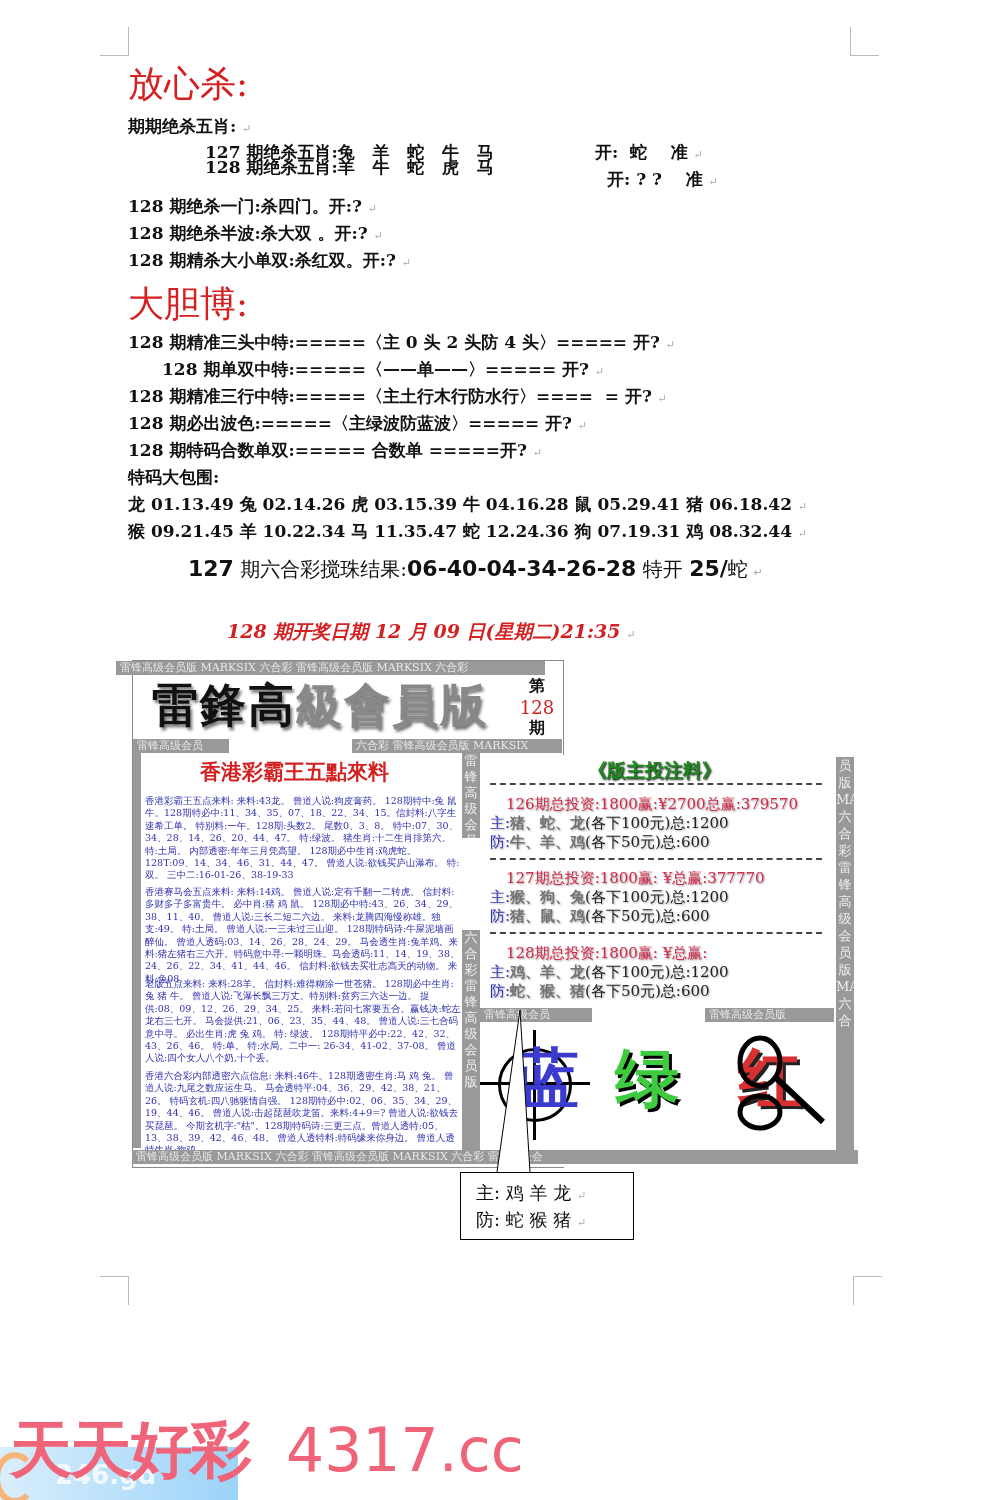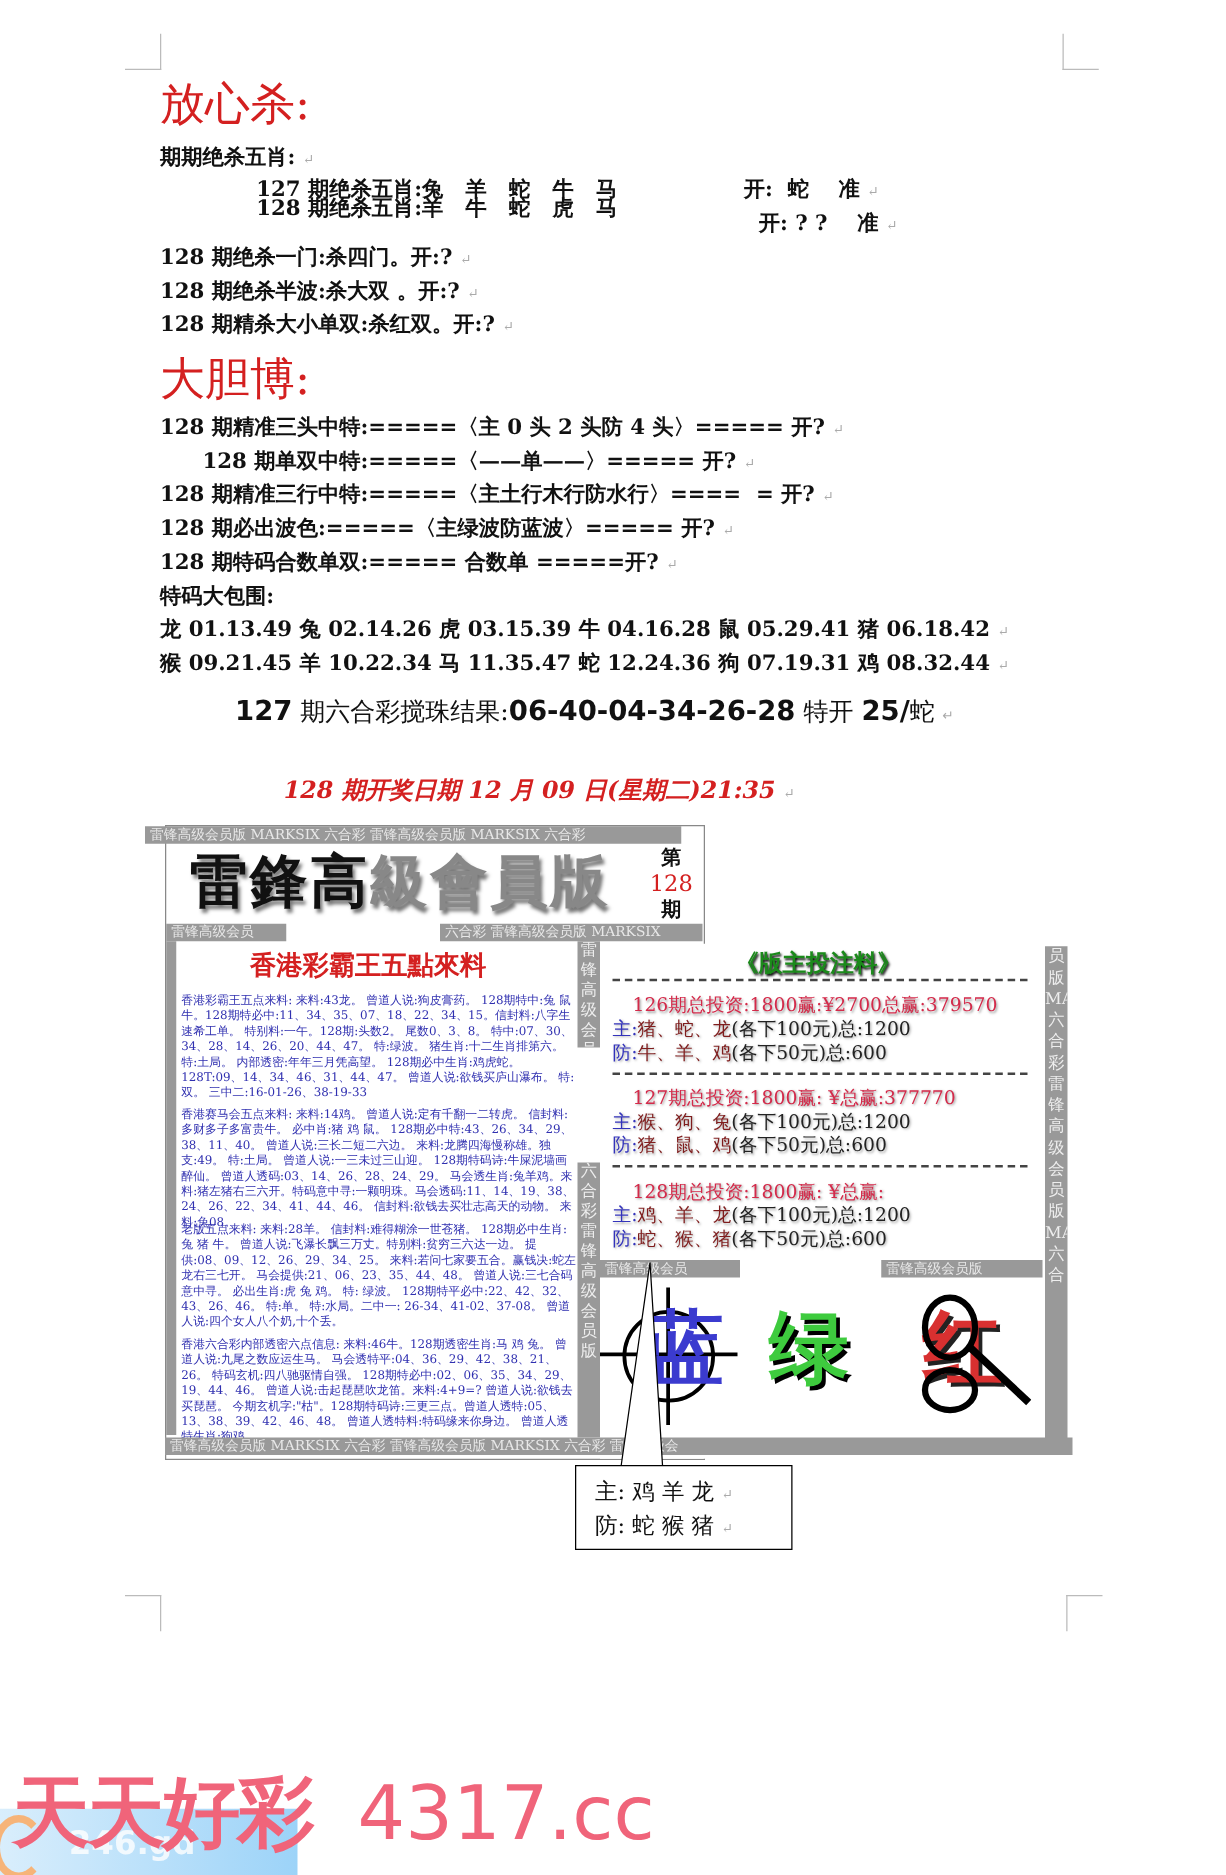--- a/index.html
+++ b/index.html
@@ -34,21 +34,21 @@
   .issue-box .n { color:#d42020; font-size:18px; font-weight:normal; }
   .subtitle { position:absolute; left:200px; top:758px; color:#d42020; font-size:21px; font-weight:bold; }
   .blue-para { position:absolute; left:145px; width:316px; font-size:9.5px; line-height:12.4px; color:#3030b0; }
 
   .panel { position:absolute; left:480px; top:755px; width:350px; height:412px; background:#fff; }
   .panel-title { position:absolute; left:588px; top:758px; color:#1b8a1b; font-weight:bold; font-size:19px; text-shadow:1px 1px 2px #000; }
   .dash { position:absolute; left:490px; width:332px; border-top:2px dashed #444; }
   .bet-head { position:absolute; left:490px; color:#d42a4a; font-size:15px; text-shadow:1px 1px 2px #999; white-space:pre;margin-left:16px; }
   .bet-line { position:absolute; left:490px; font-size:15px; color:#222; text-shadow:1px 1px 2px #aaa; white-space:pre; }
   .bet-line .lbl { color:#3333bb; }
-  .bet-line .z { color:#7f1d1d; }
+  .bet-line .z { color:#737373;font-weight:bold; }
   .side-r { position:absolute; left:836px; top:757px; width:18px; height:400px; background:#999; color:#eee; font-size:13px; text-align:center; line-height:17px; overflow:hidden; }
   .bottom-band { position:absolute; left:132px; top:1150px; width:722px; }
   .colors { position:absolute; top:1035px; font-size:64px; font-weight:bold; }
   .c-blue { left:515px; color:#3b3bcf; }
   .c-green { left:615px; color:#3ecb3e; text-shadow:3px 3px 0 #000; }
   .c-red { left:738px; color:#d83030; text-shadow:3px 3px 0 #222; }
   .crosshair-h { position:absolute; left:480px; top:1082px; width:110px; height:3px; background:#000; }
   .crosshair-v { position:absolute; left:533px; top:1030px; width:3px; height:110px; background:#000; }
   .crosshair-c { position:absolute; left:498px; top:1048px; width:68px; height:68px; border:3px solid #000; border-radius:50%; }
 

